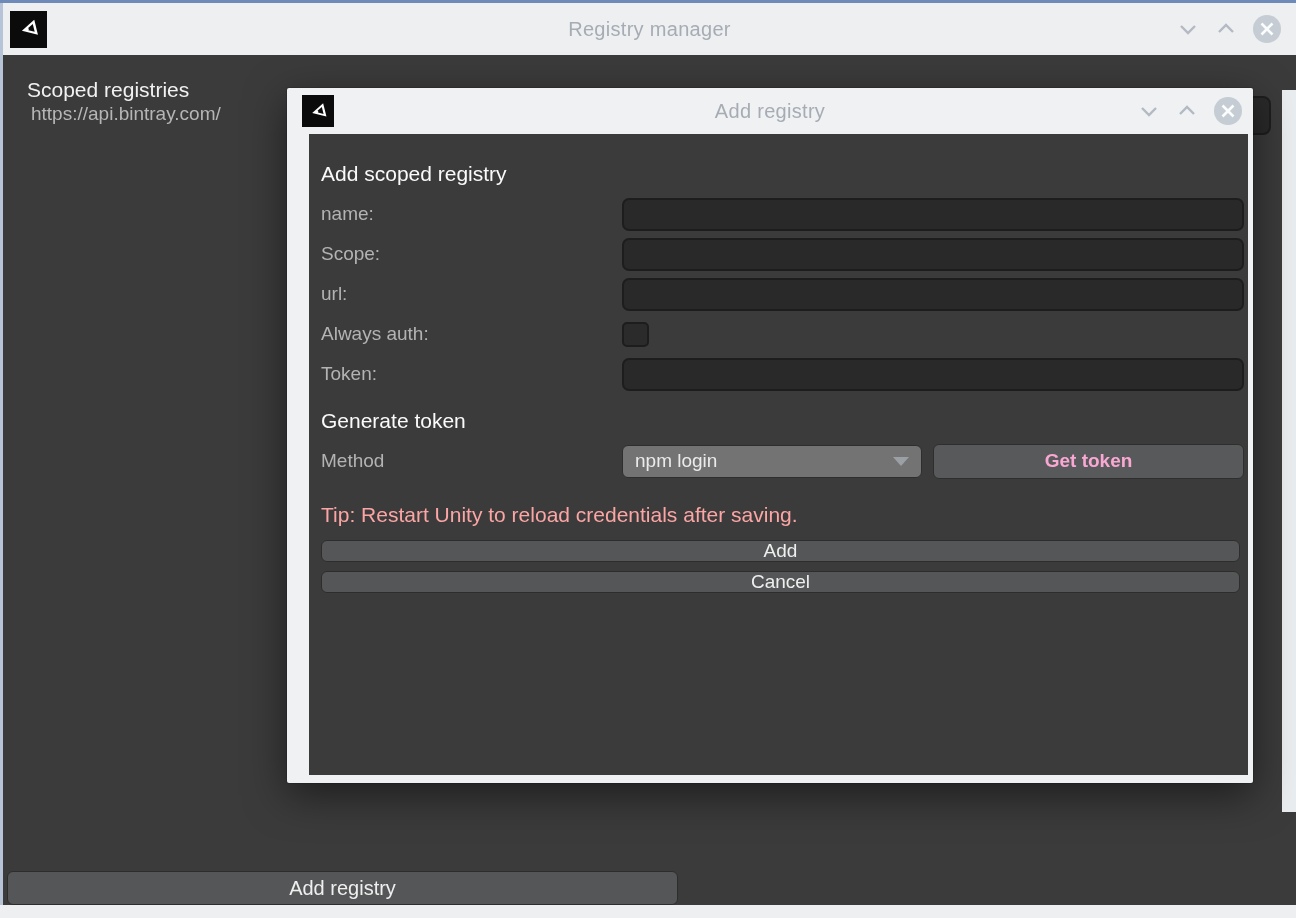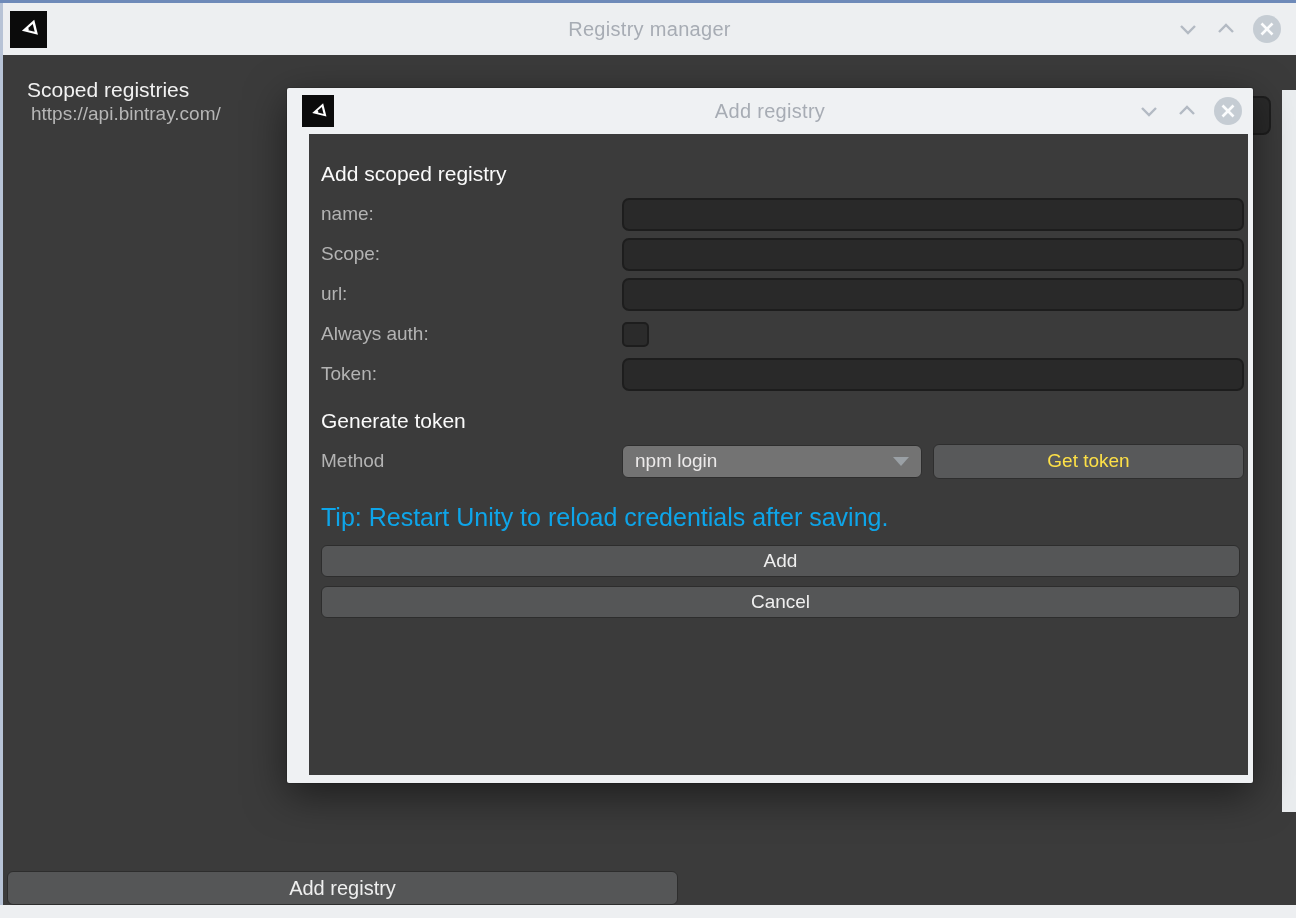--- a/index.html
+++ b/index.html
@@ -72,25 +72,25 @@
   .checkbox { width:27px; height:25px; background:#2b2b2b; border:2px solid #1d1d1d; border-radius:5px; }
   .gen-heading { margin-top:15px; }
   .dropdown {
     width:300px; height:33px; background:#737373; border:1px solid #2e2e2e; border-radius:6px;
     display:flex; align-items:center; padding:0 12px; cursor:default;
   }
   .dropdown .dd-value { font-size:19px; color:#eceaea; flex:1; }
   .dd-arrow { width:0; height:0; border-left:8px solid transparent; border-right:8px solid transparent; border-top:9px solid #9aa0a5; }
   .btn-get-token {
     flex:1; margin-left:11px; height:35px; background:#58595a; border:1px solid #2e2e2e; border-radius:6px;
-    color:#fde047; font-size:19px; display:flex; align-items:center; justify-content:center; cursor:default;
-  }
-  .tip-text { margin-top:22px; font-size:25px; color:#0ea5e9; }
+    color:#f9a8d4; font-size:19px; display:flex; align-items:center; justify-content:center; cursor:default;font-weight:bold;
+  }
+  .tip-text { margin-top:22px; font-size:21px; color:#fca5a5; }
   .dlg-wide-btn {
-    margin:13px 4px 0 0; height:32px; background:#555657; border:1px solid #2d2d2d; border-radius:6px;
+    margin:13px 4px 0 0; height:22px; background:#555657; border:1px solid #2d2d2d; border-radius:6px;
     color:#efefef; font-size:19px; display:flex; align-items:center; justify-content:center; cursor:default;
   }
   .dlg-wide-btn + .dlg-wide-btn { margin-top:9px; }
 </style>
 </head>
 <body>
 
 <div class="accent-top"></div>
 <div class="frame-left"></div>
 

